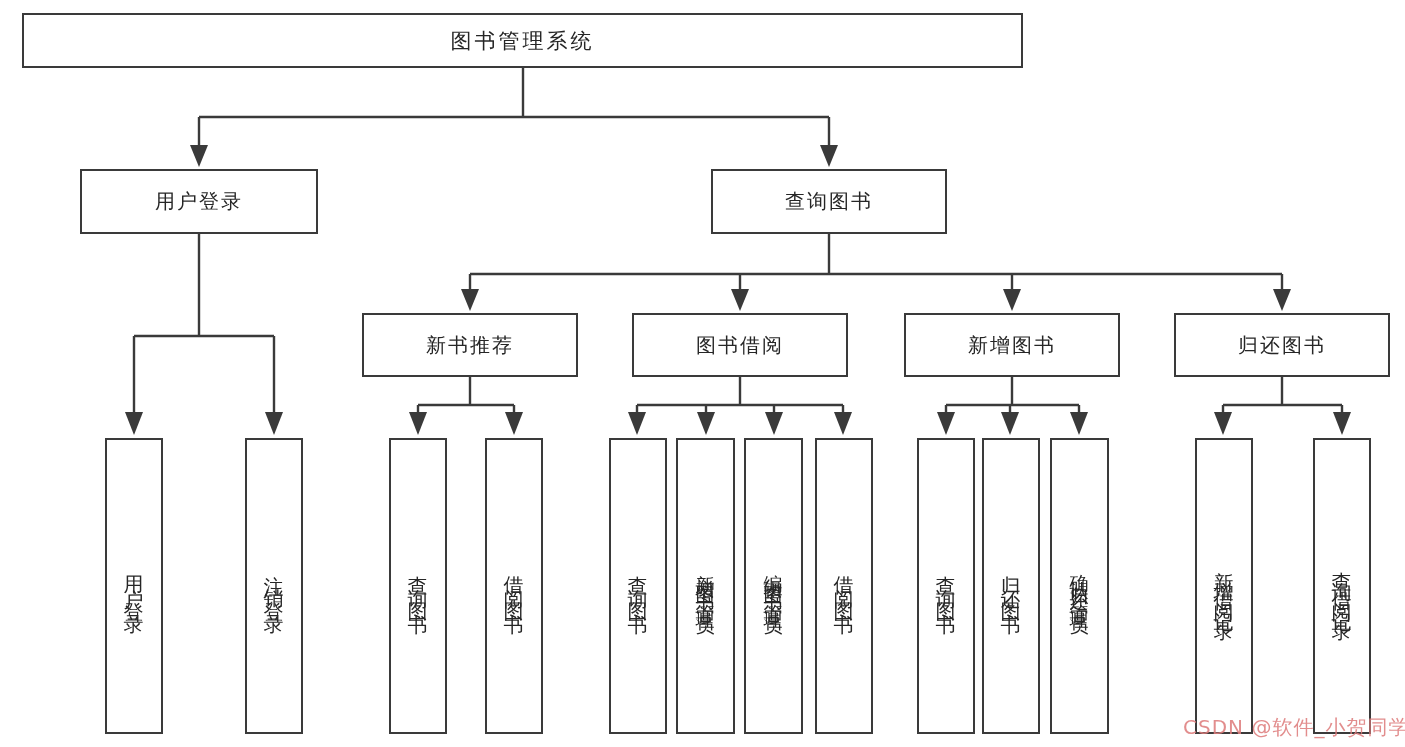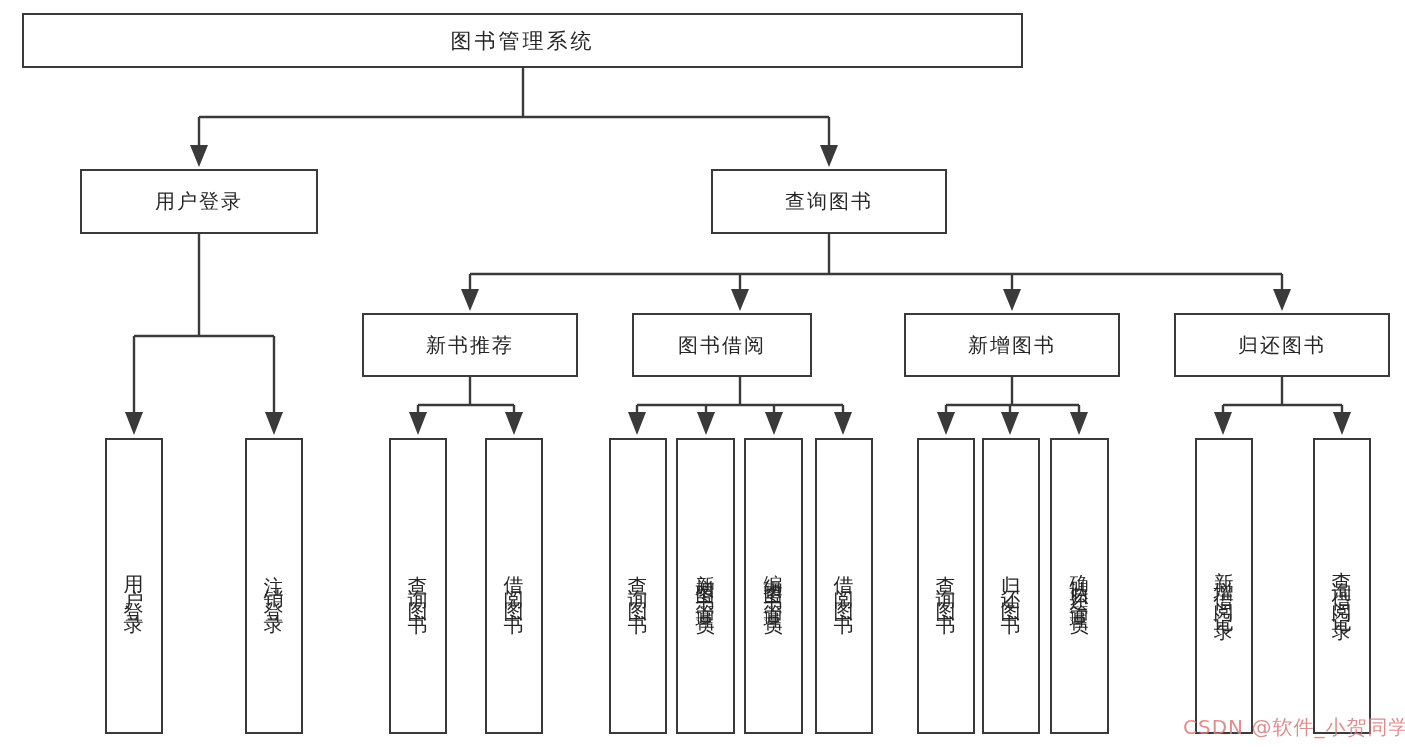--- a/index.html
+++ b/index.html
@@ -63,21 +63,21 @@
       <polygon points="1333,412 1351,412 1342,435"></polygon>
     </g>
   </svg>
 
   <div class="node h root" style="left:22px; top:13px; width:1001px; height:55px">图书管理系统</div>
 
   <div class="node h" style="left:80px; top:169px; width:238px; height:65px">用户登录</div>
   <div class="node h" style="left:711px; top:169px; width:236px; height:65px">查询图书</div>
 
   <div class="node h" style="left:362px; top:313px; width:216px; height:64px">新书推荐</div>
-  <div class="node h" style="left:632px; top:313px; width:180px; height:64px">图书借阅</div>
+  <div class="node h" style="left:632px; top:313px; width:216px; height:64px">图书借阅</div>
   <div class="node h" style="left:904px; top:313px; width:216px; height:64px">新增图书</div>
   <div class="node h" style="left:1174px; top:313px; width:216px; height:64px">归还图书</div>
 
   <div class="node v" style="left:105px; top:438px; width:58px; height:296px">用户登录</div>
   <div class="node v" style="left:245px; top:438px; width:58px; height:296px">注销登录</div>
 
   <div class="node v" style="left:389px; top:438px; width:58px; height:296px">查询图书</div>
   <div class="node v" style="left:485px; top:438px; width:58px; height:296px">借阅图书</div>
 
   <div class="node v" style="left:609px; top:438px; width:58px; height:296px">查询图书</div>

